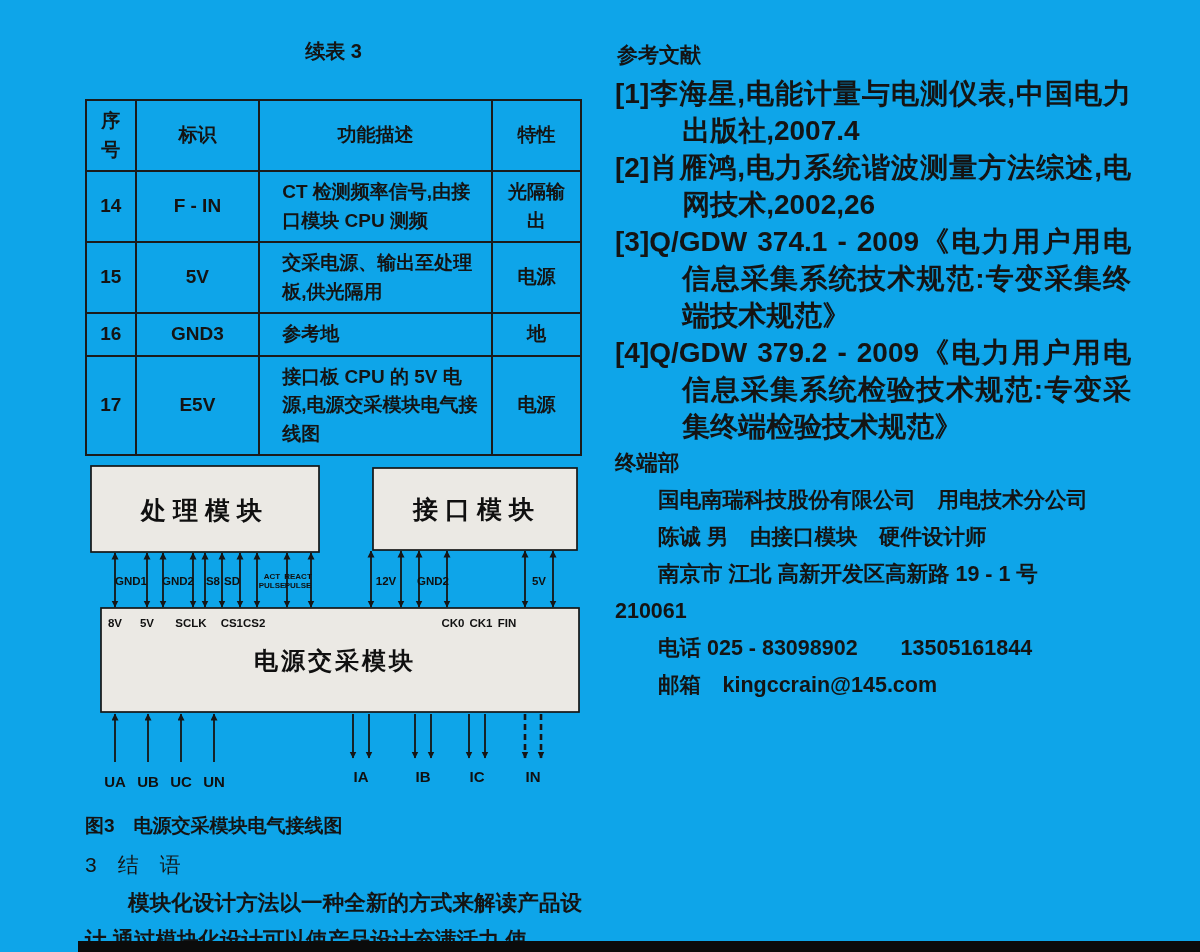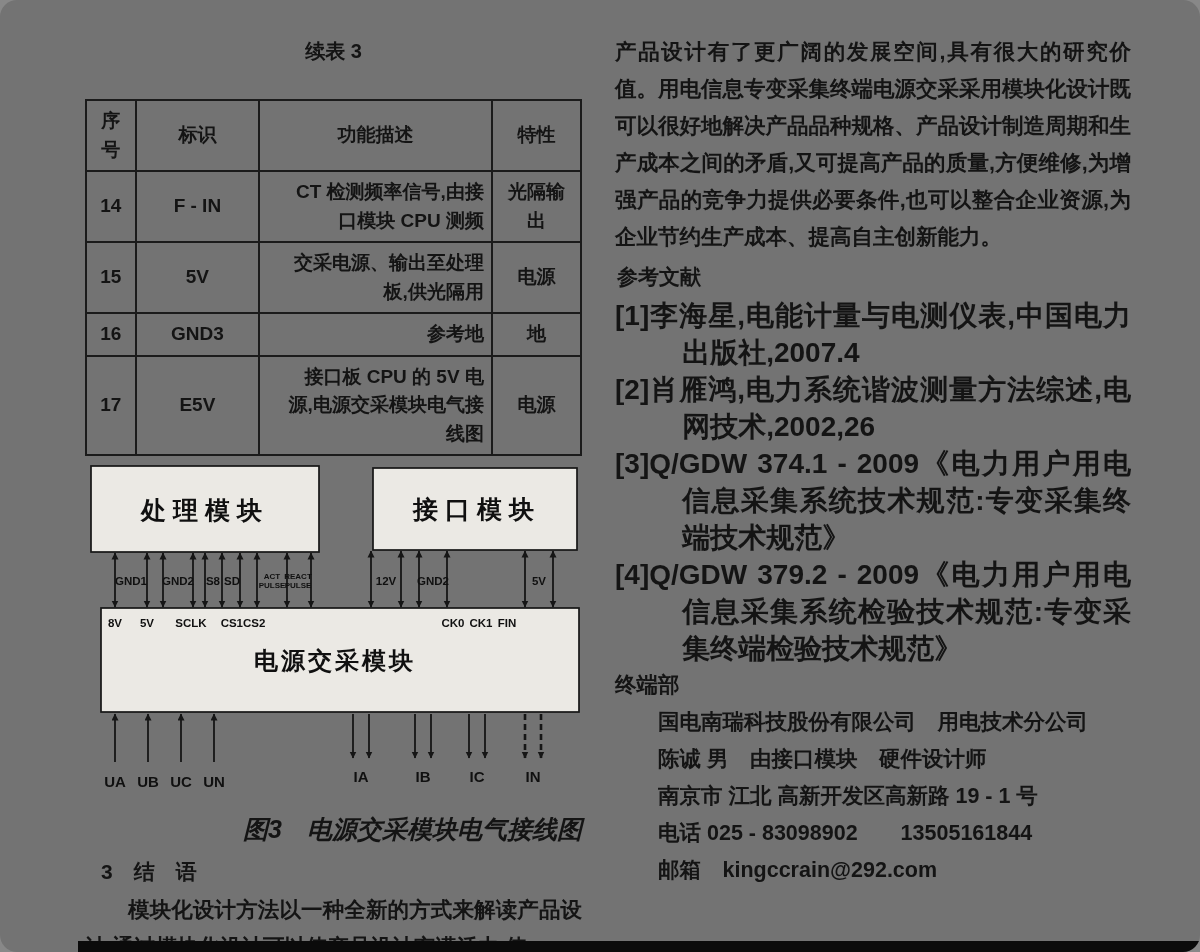--- a/index.html
+++ b/index.html
@@ -1,50 +1,50 @@
 <!DOCTYPE html>
 <html><head>
 <meta charset="utf-8">
 <style>
   html,body { margin:0; padding:0; background:#888; }
   .page {
     position:relative; width:1200px; height:952px; margin:0 auto;
-    background:#737373; overflow:hidden;
-    font-family:"Liberation Sans", sans-serif; color:#141414;border-radius:17px;
+    background:#0ea5e9; overflow:hidden;
+    font-family:"Liberation Sans", sans-serif; color:#141414;
   }
   .col { position:absolute; top:38px; }
   .col.left  { left:85px;  width:497px; }
   .col.right { left:615px; width:516px; top:34px; }
 
   
   .tbl-title { text-align:center; font-weight:700; font-size:20px; margin:0 0 10px 0; }
   table.sig-table { width:100%; border-collapse:collapse; font-size:19px; font-weight:600;margin-top:34px; }
   .sig-table th, .sig-table td {
     border:2px solid #1b1b1b; padding:6px 7px; text-align:center; vertical-align:middle;
     line-height:1.5;
   }
   .sig-table th { font-weight:700; }
-  .sig-table td.desc { text-align:right;padding-left:22px; }
+  .sig-table td.desc { text-align:left;padding-left:22px; }
 
   .note { font-size:21px; font-weight:600; margin:13px 0 2px 0; text-indent:2em; }
 
   
   svg.diagram { display:block; margin:4px 0 0 0; }
   .d-box  { fill:#ebe9e4; stroke:#161616; stroke-width:1.7; }
   .arr    { stroke:#161616; stroke-width:1.8; }
   .arr.dash { stroke-width:2.6; stroke-dasharray:6 4; }
   svg.diagram text { font-family:"Liberation Sans", sans-serif; fill:#101010; }
   .d-title { font-size:25px; font-weight:700; letter-spacing:7px; text-anchor:middle; }
   .d-power { font-size:24px; font-weight:700; letter-spacing:3px; text-anchor:middle; }
   .d-sig   { font-size:11.5px; font-weight:700; text-anchor:middle; }
   .d-tiny  { font-size:8px;  font-weight:700; text-anchor:middle; }
   .d-io    { font-size:15px; font-weight:700; text-anchor:middle; }
 
-  .caption { text-align:right; font-weight:700; font-size:25px; margin:8px 0 12px 0;font-style:italic; }
-  .sec-head { font-size:21px; font-weight:700; margin:4px 0 6px 16px; }
+  .caption { text-align:left; font-weight:700; font-size:19px; margin:8px 0 12px 0; }
+  .sec-head { font-size:21px; font-weight:400; margin:4px 0 6px 0; }
 
   .body-p { font-size:21.5px; font-weight:600; line-height:37px; text-align:justify; margin:0; }
   .body-p.indent { text-indent:2em; }
 
   .refs-head { font-size:21px; font-weight:700; line-height:37px; margin:2px; }
   .ref { font-size:28px; font-weight:600; line-height:37px; padding-left:2.4em; text-indent:-2.4em; text-align:justify; }
 
   .scan-bar {
     position:absolute; left:78px; right:0; bottom:0; height:11px; background:#0b0b0b;
   }
@@ -189,30 +189,30 @@
       <text class="d-io" x="448" y="322">IN</text>
     </svg>
 
     <div class="caption">图3　电源交采模块电气接线图</div>
 
     <div class="sec-head">3　结　语</div>
     <p class="body-p indent">模块化设计方法以一种全新的方式来解读产品设计,通过模块化设计可以使产品设计充满活力,使</p>
   </div>
 
   <div class="col right">
-    <p class="body-p">产品设计有了更广阔的发展空间,具有很大的研究价值。用电信息专变采集终端电源交采采用模块化设计既可以很好地解决产品品种规格、产品设计制造周期和生产成本之间的矛盾,又可提高产品的质量,方便维修,为增强产品的竞争力提供必要条件,也可以整合企业资源,为企业节约生产成本、提高自主创新能力。</p>
 
     <div class="refs-head">参考文献</div>
     <div class="ref">[1]李海星,电能计量与电测仪表,中国电力出版社,2007.4</div>
     <div class="ref">[2]肖雁鸿,电力系统谐波测量方法综述,电网技术,2002,26</div>
     <div class="ref">[3]Q/GDW 374.1 - 2009《电力用户用电信息采集系统技术规范:专变采集终端技术规范》</div>
     <div class="ref">[4]Q/GDW 379.2 - 2009《电力用户用电信息采集系统检验技术规范:专变采集终端检验技术规范》</div>
 
     <p class="body-p">终端部</p>
     <p class="body-p indent">国电南瑞科技股份有限公司　用电技术分公司</p>
     <p class="body-p indent">陈诚 男　由接口模块　硬件设计师</p>
     <p class="body-p indent">南京市 江北 高新开发区高新路 19 - 1 号</p>
+    <p class="body-p">210061</p>
     <p class="body-p indent">电话 025 - 83098902　　13505161844</p>
-    <p class="body-p indent">邮箱　kingccrain@292.com</p>
+    <p class="body-p indent">邮箱　kingccrain@145.com</p>
   </div>
 
   <div class="scan-bar"></div>
 </div>
 
 </body></html>

